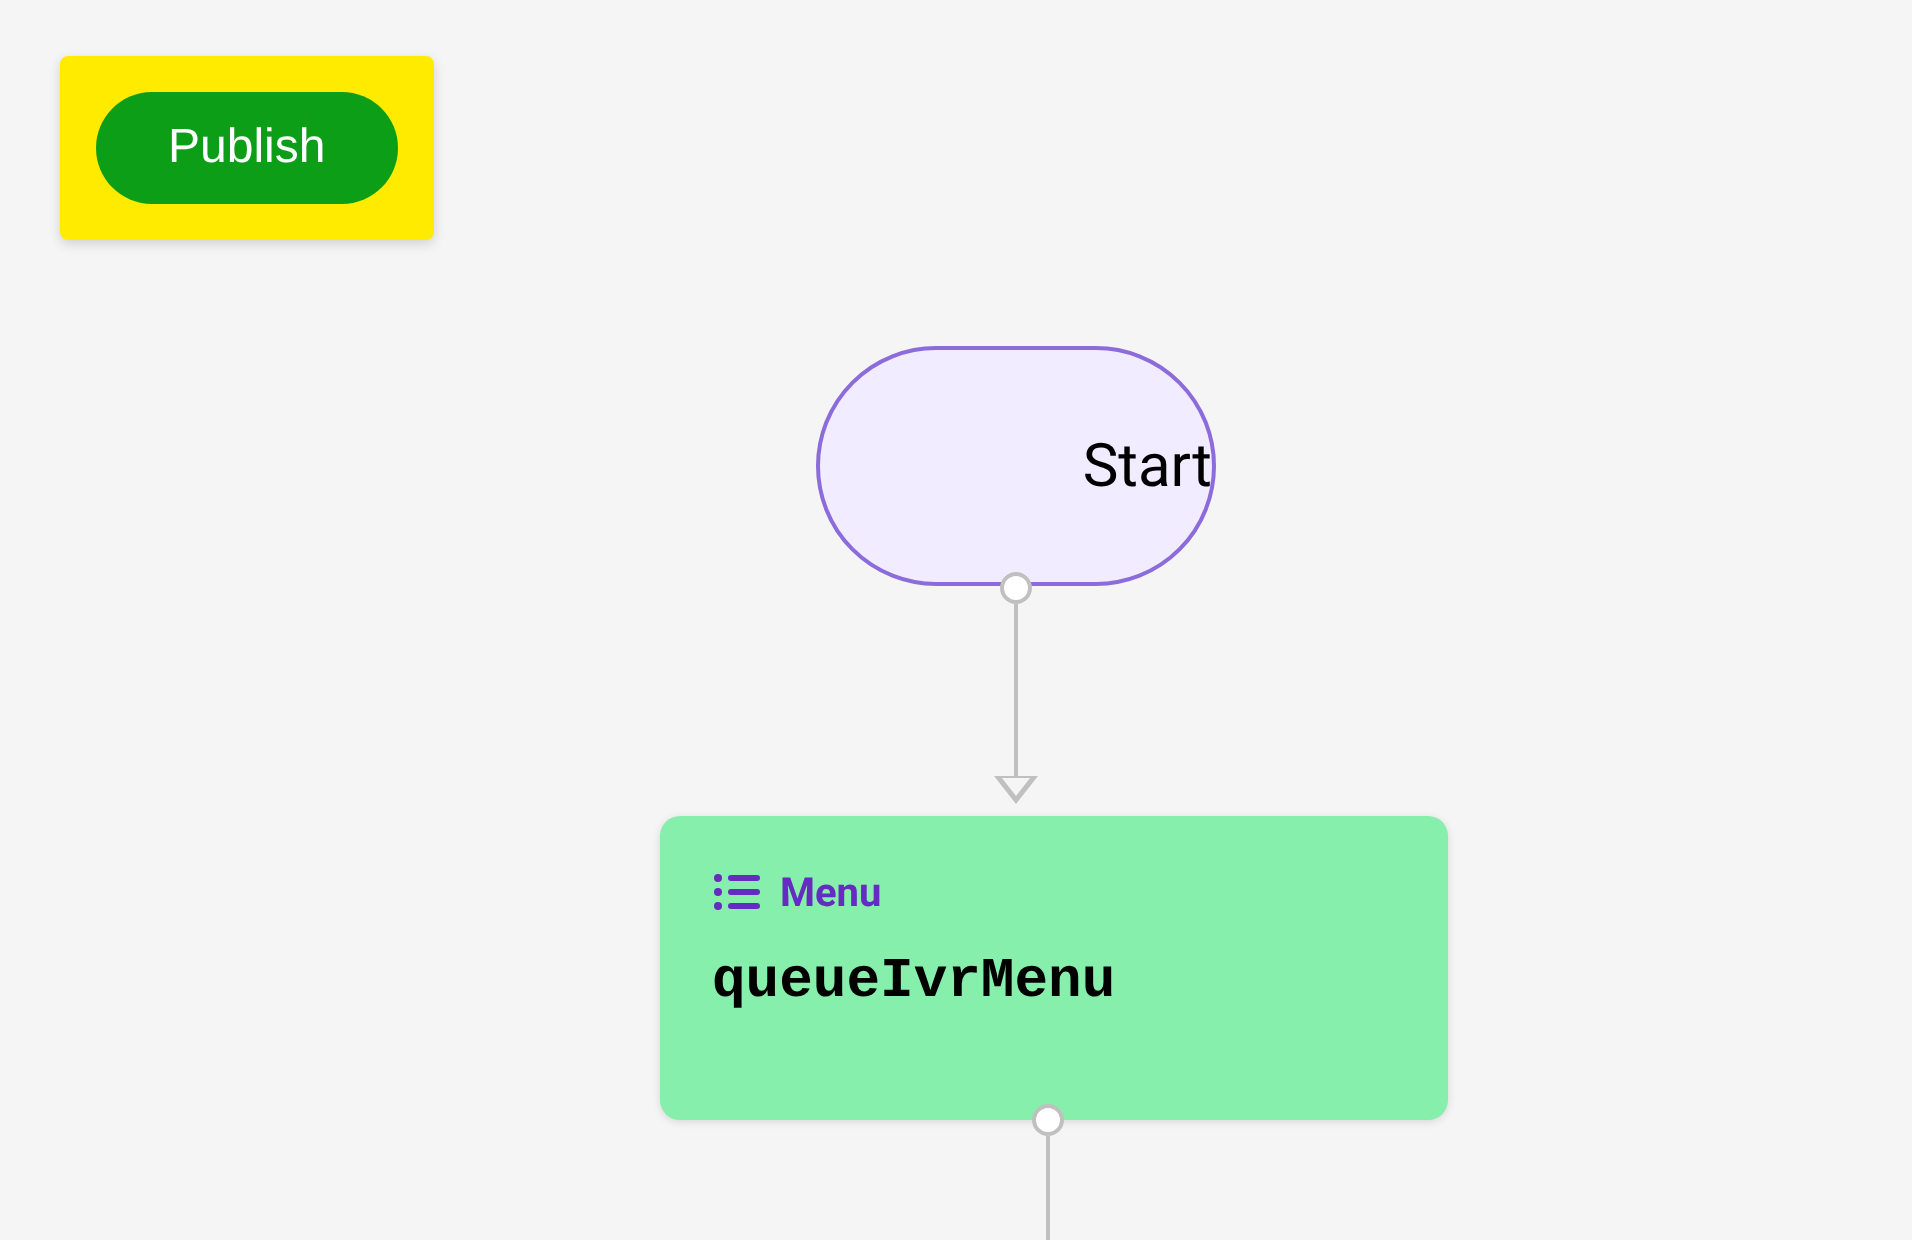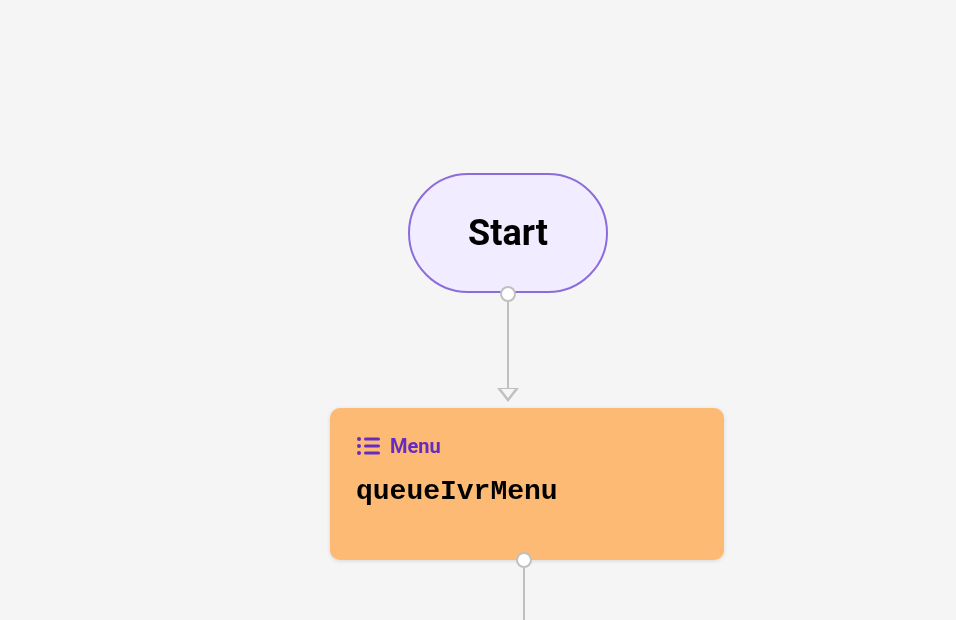--- a/index.html
+++ b/index.html
@@ -93,23 +93,23 @@
       position: absolute;
       top: 173px;
       left: 408px;
       width: 200px;
       height: 120px;
       background: #f1ecff;
       border: 2px solid #8c6cdb;
       border-radius: 60px;
       display: flex;
       align-items: center;
-      justify-content: center;
-      font-size: 36px;
-      font-weight: 700;
+      justify-content: flex-end;
+      font-size: 30px;
+      font-weight: 400;
       color: #000;
       cursor: pointer;
     }
     .connector-dot {
       position: absolute;
       width: 16px;
       height: 16px;
       background: #fff;
       border: 2px solid #c0c0c0;
       border-radius: 50%;
@@ -146,21 +146,21 @@
       border-left: 7px solid transparent;
       border-right: 7px solid transparent;
       border-top: 9px solid #f5f5f5;
     }
     .menu-node {
       position: absolute;
       top: 408px;
       left: 330px;
       width: 394px;
       height: 152px;
-      background: #fdba74;
+      background: #86efac;
       border-radius: 10px;
       box-shadow: 0 1px 4px rgba(0,0,0,0.12);
       padding: 26px 26px;
       cursor: pointer;
     }
     .menu-header {
       display: flex;
       align-items: center;
       gap: 10px;
       margin-bottom: 18px;
@@ -189,20 +189,23 @@
       top: 568px;
       width: 2px;
       height: 60px;
       background: #c0c0c0;
     }
   </style>
 </head>
 <body>
 
 <div class="header">
+  <div class="publish-wrapper">
+    <button class="publish-button">Publish</button>
+  </div>
 </div>
 
 <div class="canvas">
   <div class="start-node">
     <span>Start</span>
   </div>
   <div class="connector-dot dot-start-bottom"></div>
   <div class="arrow-line"></div>
   <div class="arrow-head"></div>
 

